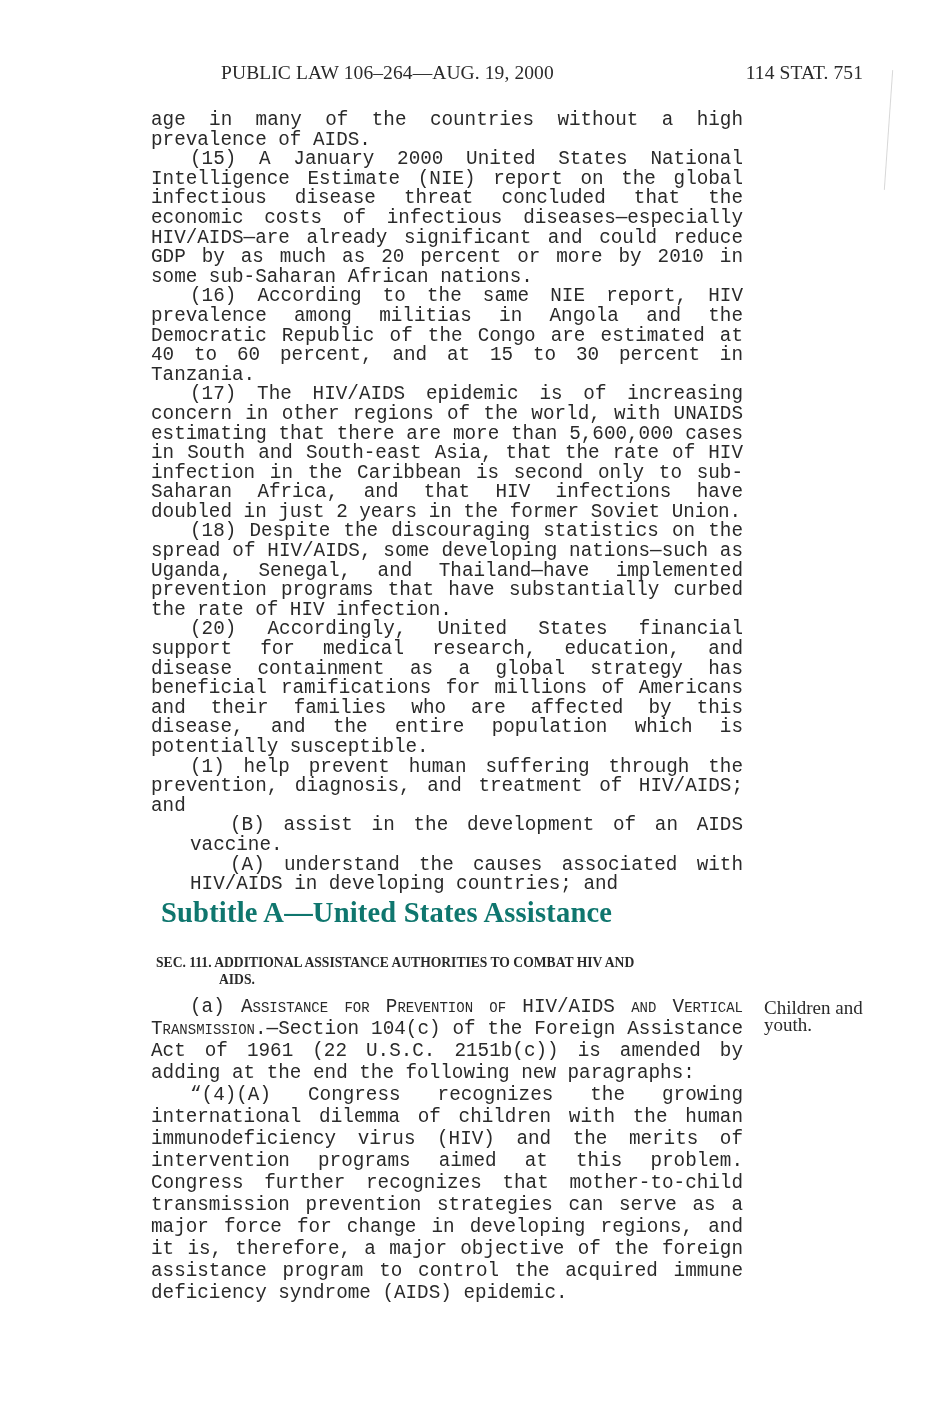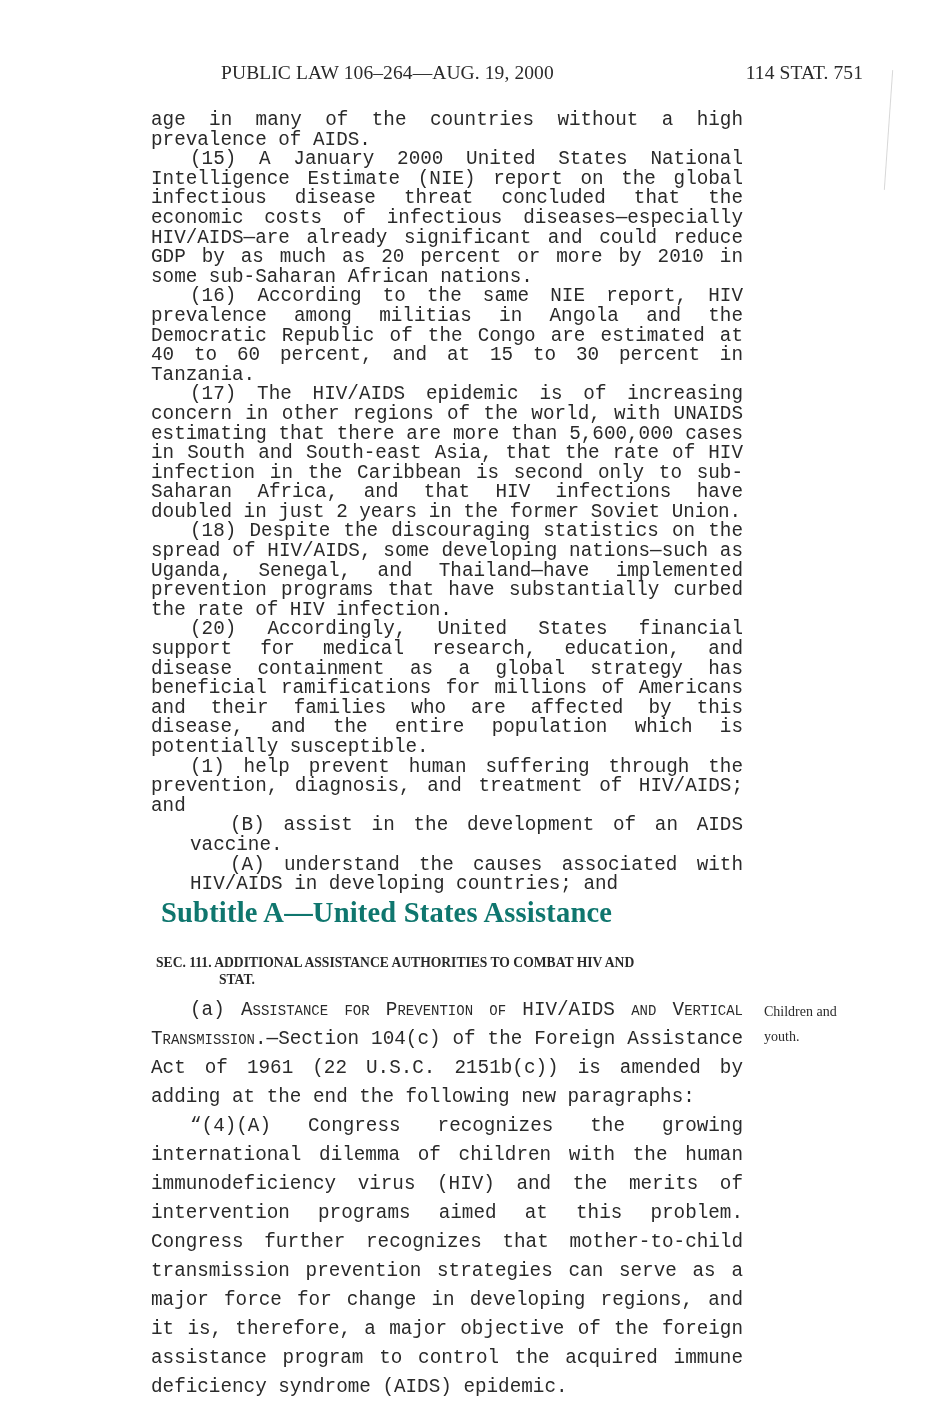--- a/index.html
+++ b/index.html
@@ -12,22 +12,22 @@
   .header .right { position: absolute; right: 0; top: 0; }
   .body { position: absolute; left: 135px; top: 111px; width: 592px; font-size: 19.3px; line-height: 19.6px; }
   .p { margin: 0; text-align: justify; text-align-last: left; font-family: Liberation Mono, monospace; }
   .ind1 { text-indent: 39px; }
   .sc { font-variant: small-caps; }
   .subtitle { position: absolute; left: 145px; top: 897px; font-family: "Liberation Serif", serif;
               font-weight: bold; font-size: 28.5px; letter-spacing: 0.2px; color: #0f766e; }
   .sec { position: absolute; left: 120px; top: 954px; width: 607px; font-weight: bold; font-size: 13.6px;
          line-height: 17px; text-transform: none; margin-left: 20px; }
   .sec .l2 { padding-left: 63px; display: block; }
-  .body2 { position: absolute; left: 135px; top: 996px; width: 592px; font-size: 19.3px; line-height: 29px; }
-  .margin-note { position: absolute; left: 748px; top: 999px; font-size: 14px; line-height: 25px; width: 100px; }
+  .body2 { position: absolute; left: 135px; top: 996px; width: 592px; font-size: 19.3px; line-height: 22px; }
+  .margin-note { position: absolute; left: 748px; top: 999px; font-size: 19px; line-height: 17px; width: 100px; }
   .edge-line { position: absolute; right: 70px; top: 70px; width: 1px; height: 120px; background: #d8d8d8; transform: rotate(4deg); }
 </style>
 </head>
 <body>
 
 <div class="page">
 
   <div class="header">
     <span class="left">PUBLIC LAW 106–264—AUG. 19, 2000</span>
     <span class="right">114 STAT. 751</span>
@@ -43,21 +43,21 @@
     <p class="p ind1">(20) Accordingly, United States financial support for medical research, education, and disease containment as a global strategy has beneficial ramifications for millions of Americans and their families who are affected by this disease, and the entire population which is potentially susceptible.</p>
     <p class="p ind1">(1) help prevent human suffering through the prevention, diagnosis, and treatment of HIV/AIDS; and</p>
     <p class="p" style="padding-left:39px;text-indent:40px;text-align:justify;text-align-last:justify;">(B) assist in the development of an AIDS vaccine.</p>
     <p class="p" style="padding-left:39px;text-indent:40px;">(A) understand the causes associated with HIV/AIDS in developing countries; and</p>
   </div>
 
   <div class="subtitle">Subtitle A—United States Assistance</div>
 
   <div class="sec">
     <span>SEC. 111. ADDITIONAL ASSISTANCE AUTHORITIES TO COMBAT HIV AND</span>
-    <span class="l2">STAT.</span>
+    <span class="l2">AIDS.</span>
   </div>
 
   <div class="body2">
     <p class="p ind1">
       <span>(a) </span><span class="sc">Assistance for Prevention of HIV/AIDS and Vertical Transmission.</span><span>—Section 104(c) of the Foreign Assistance Act of 1961 (22 U.S.C. 2151b(c)) is amended by adding at the end the following new paragraphs:</span>
     </p>
     <p class="p ind1">“(4)(A) Congress recognizes the growing international dilemma of children with the human immunodeficiency virus (HIV) and the merits of intervention programs aimed at this problem. Congress further recognizes that mother-to-child transmission prevention strategies can serve as a major force for change in developing regions, and it is, therefore, a major objective of the foreign assistance program to control the acquired immune deficiency syndrome (AIDS) epidemic.</p>
   </div>
 
   <div class="margin-note">Children and youth.</div>

